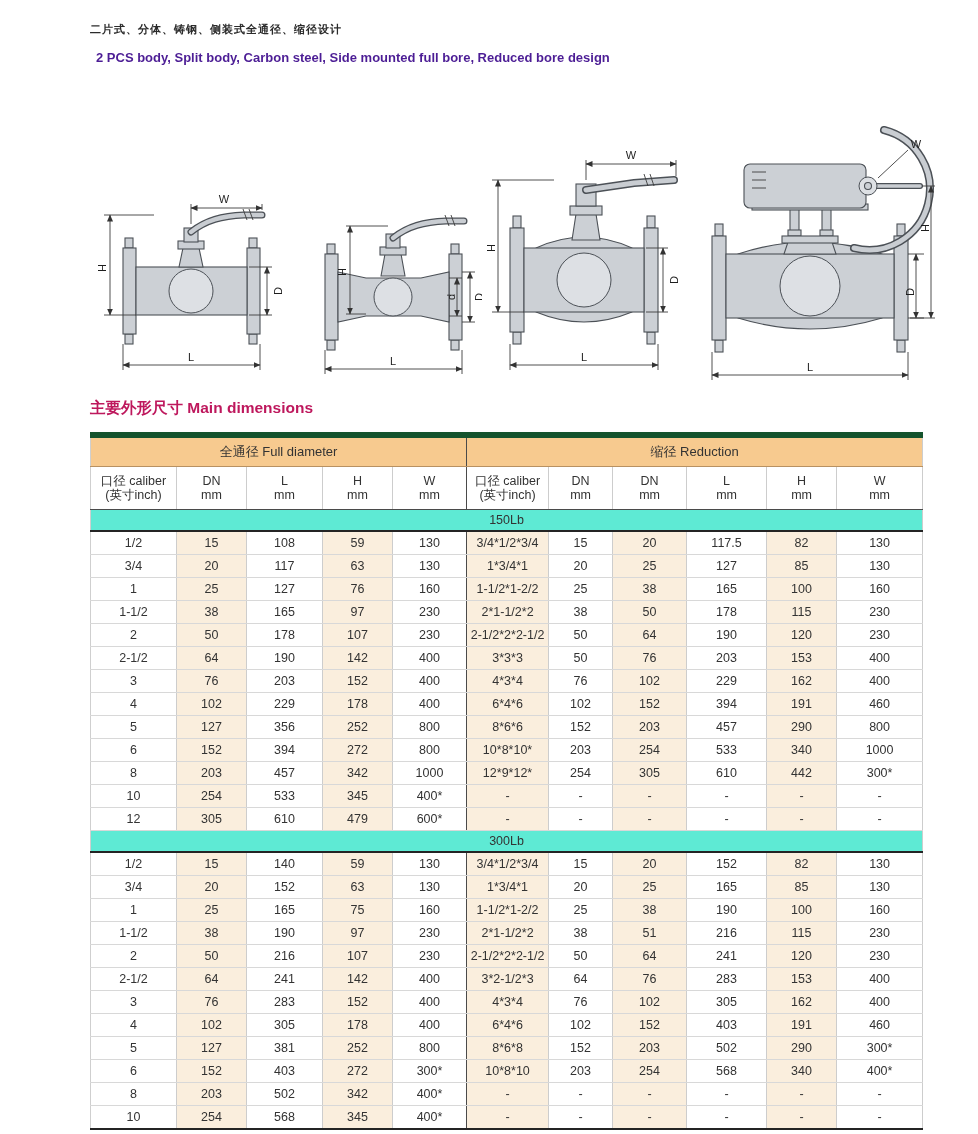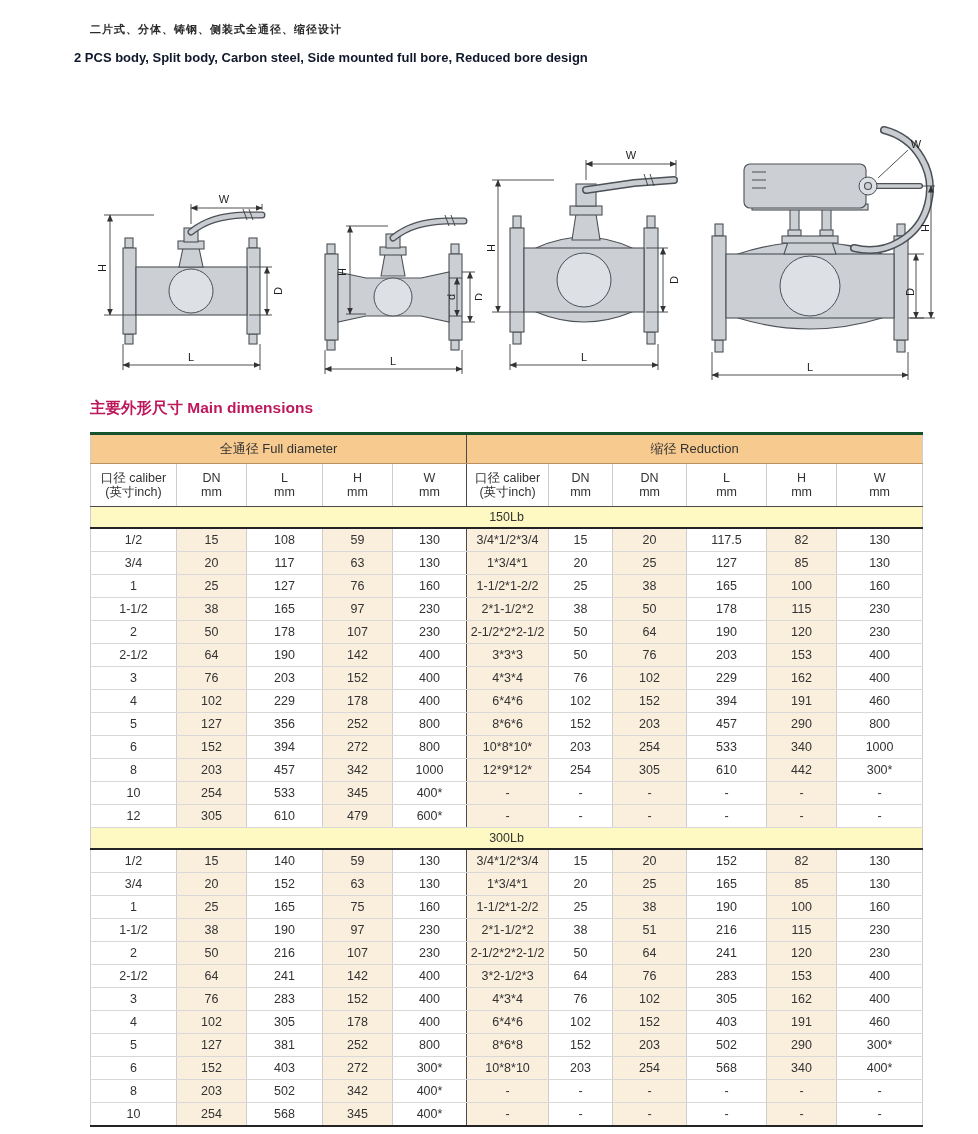--- a/index.html
+++ b/index.html
@@ -2,38 +2,38 @@
 <html style="--band: #f7ca8f; --shade: #faeedd;"><head>
 <meta charset="utf-8">
 <style>
   :root{ --band:#f7ca8f; --shade:#faeedd; }
   html,body{margin:0;padding:0;}
   body{
     width:978px;height:1134px;position:relative;background:#ffffff;
     font-family:"Liberation Sans",sans-serif;color:#222;overflow:hidden;
   }
   .page-title-zh{position:absolute;left:90px;top:22px;font-size:11px;font-weight:bold;color:#2b2b2b;letter-spacing:1px;}
-  .page-title-en{position:absolute;left:74px;top:50px;font-size:13px;font-weight:bold;color:#0f172a;}
+  .page-title-en{position:absolute;left:96px;top:50px;font-size:13px;font-weight:bold;color:#4c1d95;}
   .drawings{position:absolute;left:88px;top:96px;width:860px;height:296px;}
   .drawings svg{position:absolute;}
   .metal{fill:#ccd0d5;stroke:#4c5157;stroke-width:1.1;}
   .metal2{fill:#dde0e4;stroke:#4c5157;stroke-width:1;}
   .dim{stroke:#3c3c3c;stroke-width:0.9;fill:none;}
   .dimtext{font-family:"Liberation Sans",sans-serif;font-size:11px;fill:#1e1e1e;}
   .sec-title{position:absolute;left:90px;top:398px;font-size:15.5px;font-weight:bold;color:#be185d;}
   .tbl-wrap{position:absolute;left:90px;top:432px;width:832px;}
   table{border-collapse:collapse;width:832px;table-layout:fixed;
         font-family:"Liberation Sans",sans-serif;font-size:12.5px;color:#333;
         border-left:1px solid #cfcfcf;border-right:1px solid #cfcfcf;}
   th,td{border-right:1px solid #cdcdcd;border-bottom:1px solid #d8d8d8;text-align:center;padding:2px 1px;font-weight:normal;}
   td{height:18px;line-height:18px;}
-  .band-row th{background:var(--band);border-top:3px solid #14532d;border-bottom:1px solid #b89162;
+  .band-row th{background:var(--band);border-top:6px solid #14532d;border-bottom:1px solid #b89162;
                font-size:13px;color:#333;height:24px;}
   .cols-row th{background:#fff;border-bottom:1.6px solid #4a4a4a;padding:7px 1px;line-height:14px;font-size:12.5px;}
-  .section-row td{border-top:1.4px solid #3a3a3a;border-bottom:2px solid #242424;background:#fef9c3;height:16px;line-height:16px;margin-top:28px;}
+  .section-row td{border-top:1.4px solid #3a3a3a;border-bottom:2px solid #242424;background:#5eead4;height:16px;line-height:16px;margin-top:28px;}
   tbody tr:last-child td{border-bottom:2.4px solid #242424;}
   .shade{background:var(--shade);}
   .divR{border-right:1.6px solid #4a4a4a !important;}
 </style>
 </head>
 <body>
 
 <div class="page-title-zh">二片式、分体、铸钢、侧装式全通径、缩径设计</div>
 <div class="page-title-en">2 PCS body, Split body, Carbon steel, Side mounted full bore, Reduced bore design</div>
 

